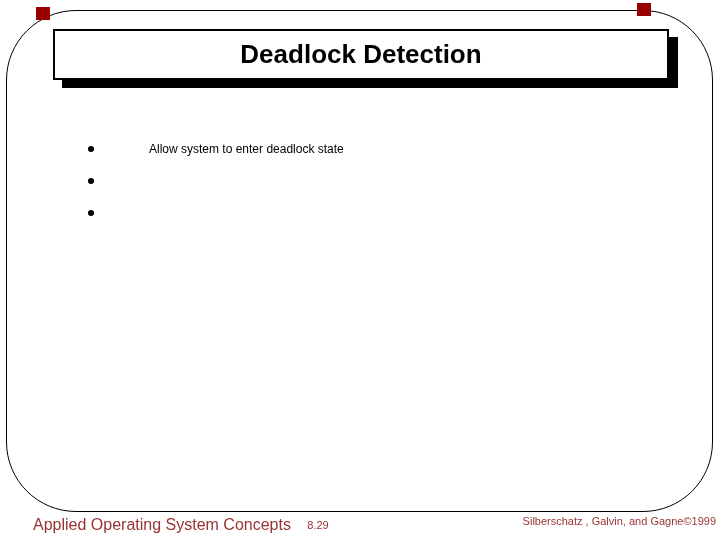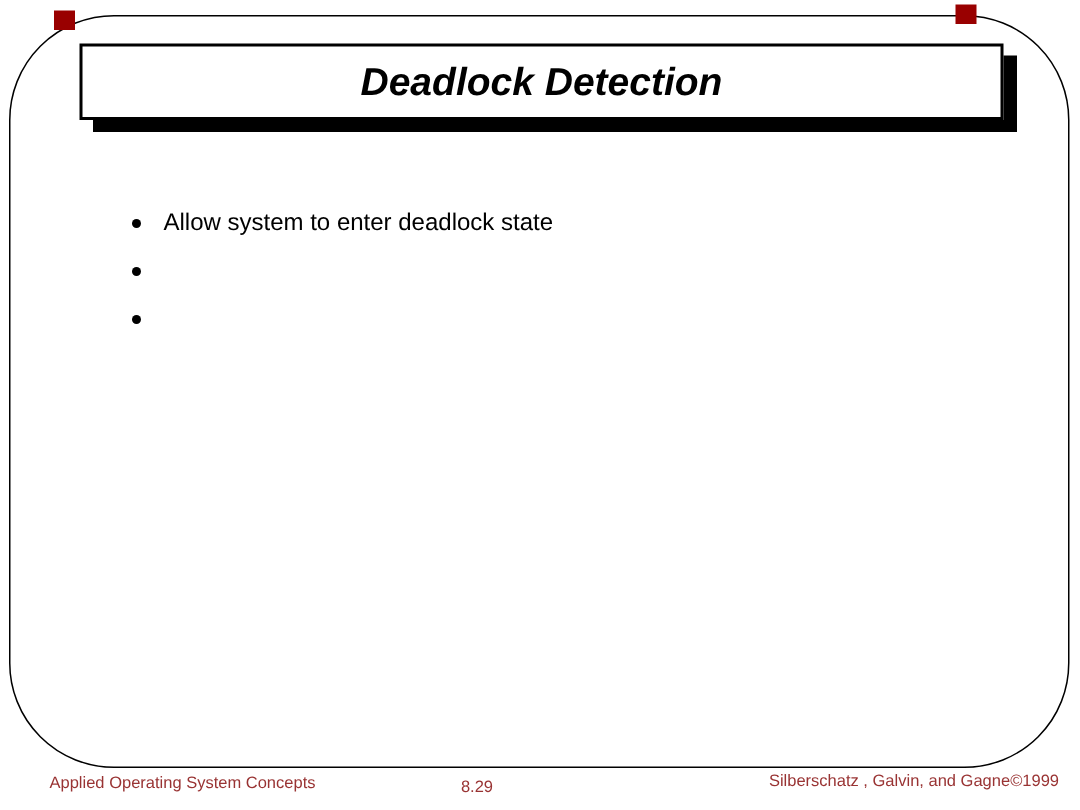--- a/index.html
+++ b/index.html
@@ -34,45 +34,44 @@
     position:absolute;left:53px;top:29px;
     width:612px;height:47px;
     background:#ffffff;
     border:2px solid var(--line-color);
     box-shadow:9px 8px 0 var(--line-color);
     display:flex;align-items:center;justify-content:center;
   }
   .title-text{
     font-size:26px;font-weight:bold;color:var(--text-color);
     white-space:nowrap;
-    font-style:italic;
   }
   .bullet-list{
     position:absolute;left:88px;top:133px;
   }
   .bullet-row{
     display:flex;align-items:center;height:32px;
   }
   .bullet-dot{
     width:6px;height:6px;border-radius:50%;
     background:var(--text-color);margin-right:15px;flex:none;
   }
   .bullet-text{
-    font-size:16px;color:var(--text-color);white-space:nowrap;
+    font-size:12px;color:var(--text-color);white-space:nowrap;margin-left:40px;
   }
   .footer-left{
     position:absolute;left:33px;top:516px;
-    font-size:11px;color:var(--footer-color);white-space:nowrap;
+    font-size:16px;color:var(--footer-color);white-space:nowrap;
   }
   .footer-center{
     position:absolute;left:0;top:519px;width:636px;
     text-align:center;font-size:11px;color:var(--footer-color);
   }
   .footer-right{
-    position:absolute;right:14px;top:515px;
+    position:absolute;right:4px;top:515px;
     font-size:11px;color:var(--footer-color);white-space:nowrap;
   }
 </style>
 </head>
 <body>
 
 <div class="slide-frame"></div>
 
 <div class="corner-square left"></div>
 <div class="corner-square right"></div>

